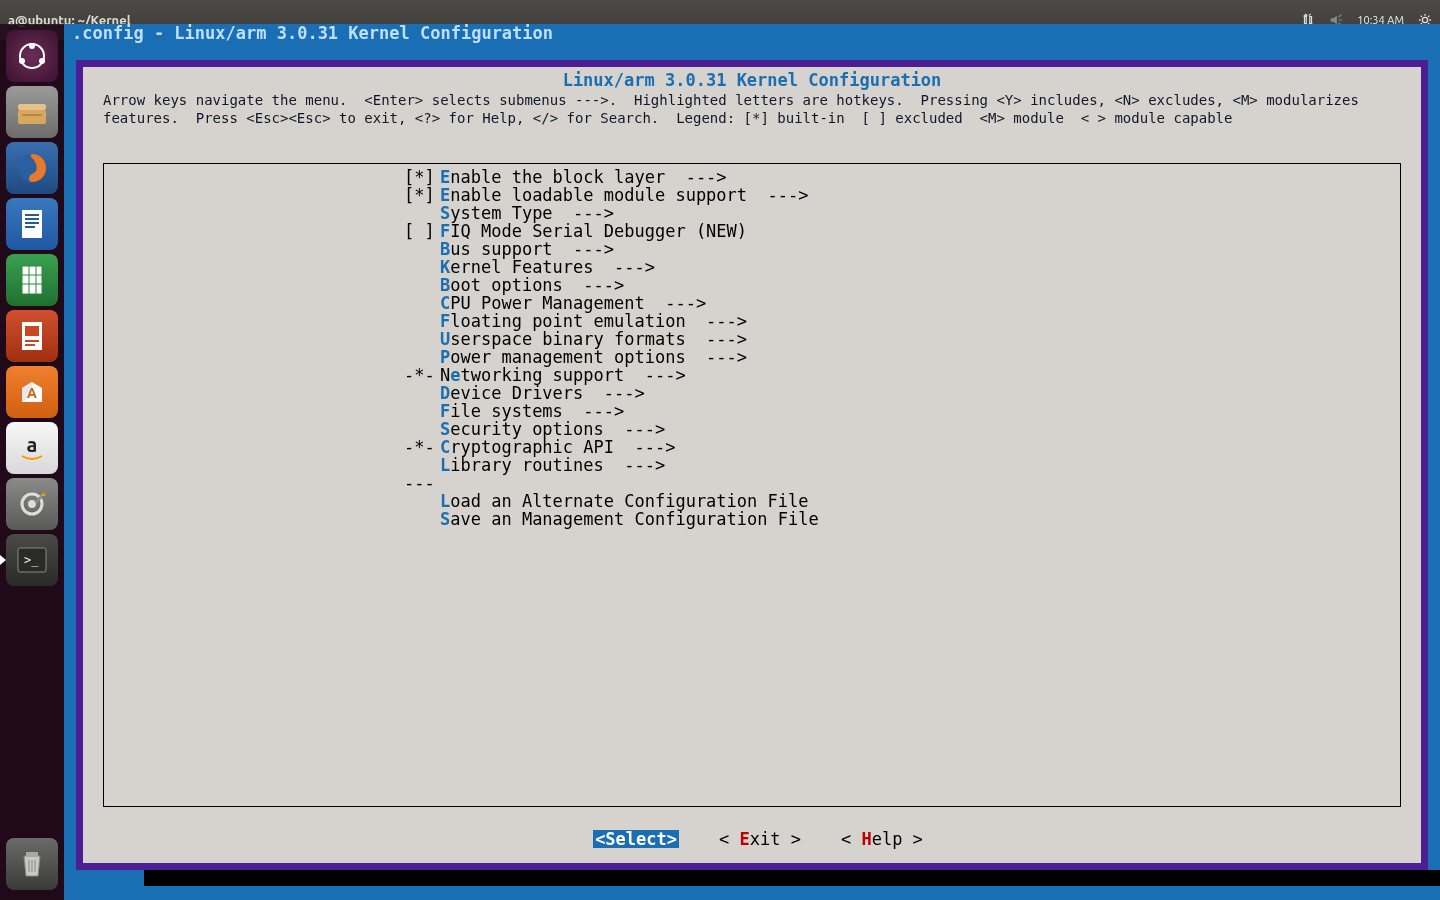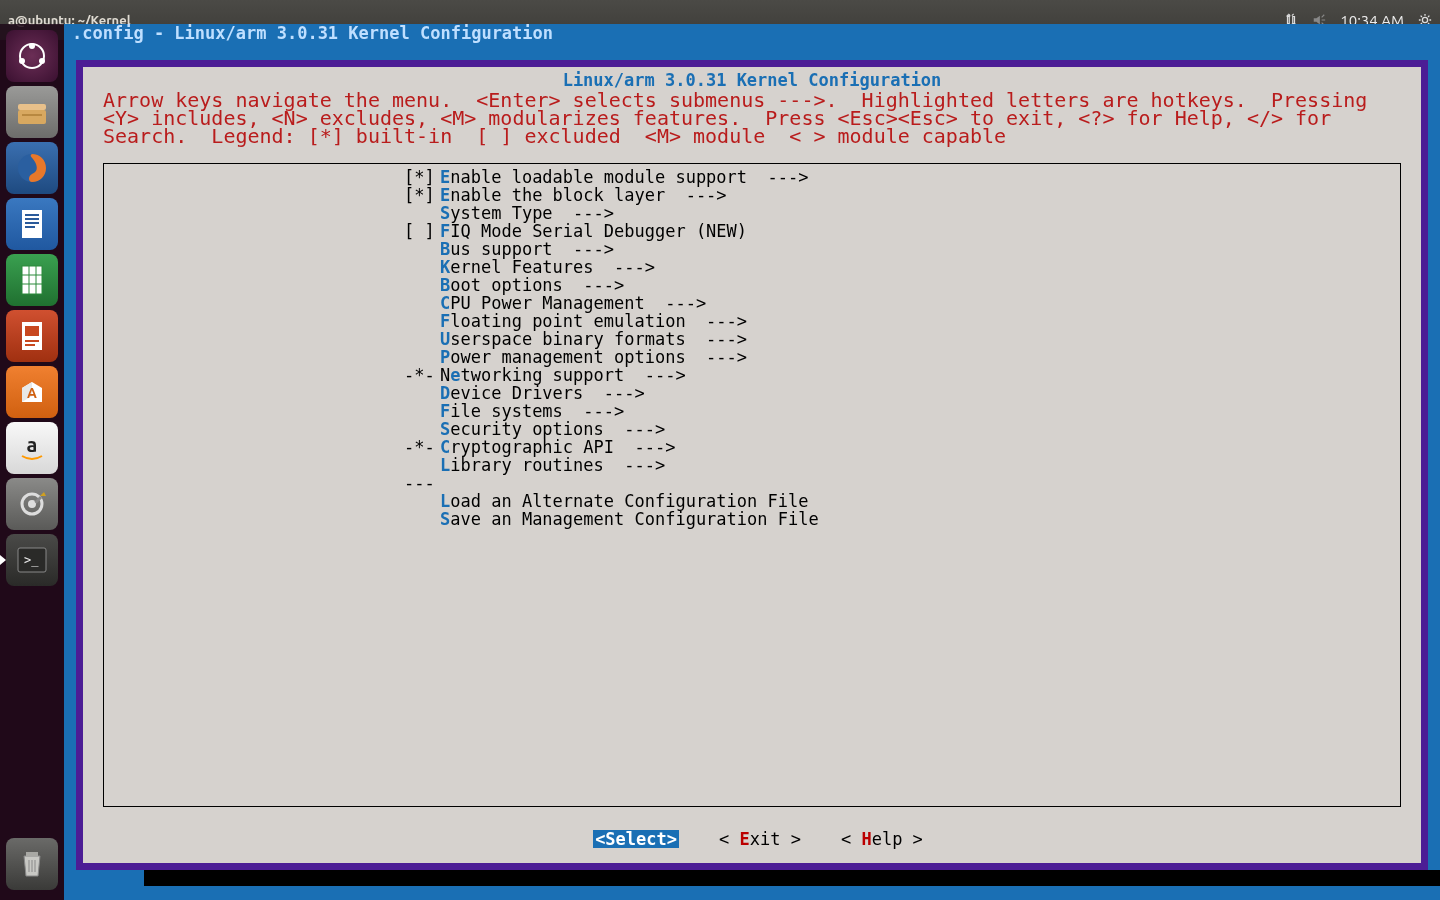--- a/index.html
+++ b/index.html
@@ -50,22 +50,22 @@
   }
   .panel {
     position: absolute; top: 36px; left: 12px; right: 12px; bottom: 30px;
     background: #d6d2ce; border: 7px solid #4c1d95;
   }
   .panel-header {
     text-align: center; color: #1a6fb4; font-weight: bold; padding-top: 4px;
     font-size: 17px;
   }
   .panel-help {
-    color: #b91c1c; padding: 2px 20px 8px 20px; white-space: pre-wrap;
-    font-size: 20px; line-height: 18px;
+    color: #0f172a; padding: 2px 20px 8px 20px; white-space: pre-wrap;
+    font-size: 14px; line-height: 18px;
   }
   .menu-box {
     position: absolute; top: 96px; left: 20px; right: 20px; bottom: 56px;
     border: 1px solid #000; background: #d6d2ce;
     padding: 4px 0;
   }
   .menu-row {
     white-space: pre; color: #000; font-size: 17px; line-height: 18px;
     padding-left: 300px;
   }
@@ -107,21 +107,21 @@
           <path d="M4 12 L4 4 L6 4 L6 12 Z M10 12 L10 4 L12 4 L12 12 Z M7 3 L5 1 M9 3 L11 1" stroke="#ddd" stroke-width="1.4" fill="none"></path>
           <path d="M5 2 L3 4 M5 2 L7 4 M11 14 L9 12 M11 14 L13 12" stroke="#ddd" stroke-width="1.4"></path>
         </svg>
     </span>
     <span>
       <svg class="ico" viewBox="0 0 16 16">
           <path d="M2 6 H5 L9 3 V13 L5 10 H2 Z" fill="#888"></path>
           <path d="M11 5 L14 2 M11 11 L14 14 M11 8 L15 8" stroke="#888" stroke-width="1.3"></path>
         </svg>
     </span>
-    <span style="font-size:15px;color:#eee;text-align:center;">10:34 AM</span>
+    <span style="font-size:11px;color:#eee;text-align:center;">10:34 AM</span>
     <span>
       <svg class="ico" viewBox="0 0 16 16">
           <circle cx="8" cy="8" r="3" fill="none" stroke="#ddd" stroke-width="1.5"></circle>
           <path d="M8 1 V3 M8 13 V15 M1 8 H3 M13 8 H15 M3 3 L4.5 4.5 M11.5 11.5 L13 13 M13 3 L11.5 4.5 M4.5 11.5 L3 13" stroke="#ddd" stroke-width="1.5"></path>
         </svg>
     </span>
   </div>
 </div>
 
 <div class="launcher">
@@ -213,22 +213,22 @@
 
 <div class="terminal">
   <div class="term-title">.config - Linux/arm 3.0.31 Kernel Configuration</div>
   <div class="shadow-strip"></div>
 
   <div class="panel">
     <div class="panel-header">Linux/arm 3.0.31 Kernel Configuration</div>
     <div class="panel-help">Arrow keys navigate the menu.  &lt;Enter&gt; selects submenus ---&gt;.  Highlighted letters are hotkeys.  Pressing &lt;Y&gt; includes, &lt;N&gt; excludes, &lt;M&gt; modularizes features.  Press &lt;Esc&gt;&lt;Esc&gt; to exit, &lt;?&gt; for Help, &lt;/&gt; for Search.  Legend: [*] built-in  [ ] excluded  &lt;M&gt; module  &lt; &gt; module capable</div>
 
     <div class="menu-box" id="menu-box">
+        <div class="menu-row"><span class="prefix">[*] </span><span class="hotkey">E</span><span>nable the block layer  ---&gt;</span></div>
         <div class="menu-row"><span class="prefix">[*] </span><span class="hotkey">E</span><span>nable loadable module support  ---&gt;</span></div>
-        <div class="menu-row"><span class="prefix">[*] </span><span class="hotkey">E</span><span>nable the block layer  ---&gt;</span></div>
         <div class="menu-row"><span class="prefix">    </span><span class="hotkey">S</span><span>ystem Type  ---&gt;</span></div>
         <div class="menu-row"><span class="prefix">[ ] </span><span class="hotkey">F</span><span>IQ Mode Serial Debugger (NEW)</span></div>
         <div class="menu-row"><span class="prefix">    </span><span class="hotkey">B</span><span>us support  ---&gt;</span></div>
         <div class="menu-row"><span class="prefix">    </span><span class="hotkey">K</span><span>ernel Features  ---&gt;</span></div>
         <div class="menu-row"><span class="prefix">    </span><span class="hotkey">B</span><span>oot options  ---&gt;</span></div>
         <div class="menu-row"><span class="prefix">    </span><span class="hotkey">C</span><span>PU Power Management  ---&gt;</span></div>
         <div class="menu-row"><span class="prefix">    </span><span class="hotkey">F</span><span>loating point emulation  ---&gt;</span></div>
         <div class="menu-row"><span class="prefix">    </span><span class="hotkey">U</span><span>serspace binary formats  ---&gt;</span></div>
         <div class="menu-row"><span class="prefix">    </span><span class="hotkey">P</span><span>ower management options  ---&gt;</span></div>
         <div class="menu-row"><span class="prefix">-*- </span><span>N</span><span class="hotkey">e</span><span>tworking support  ---&gt;</span></div>

